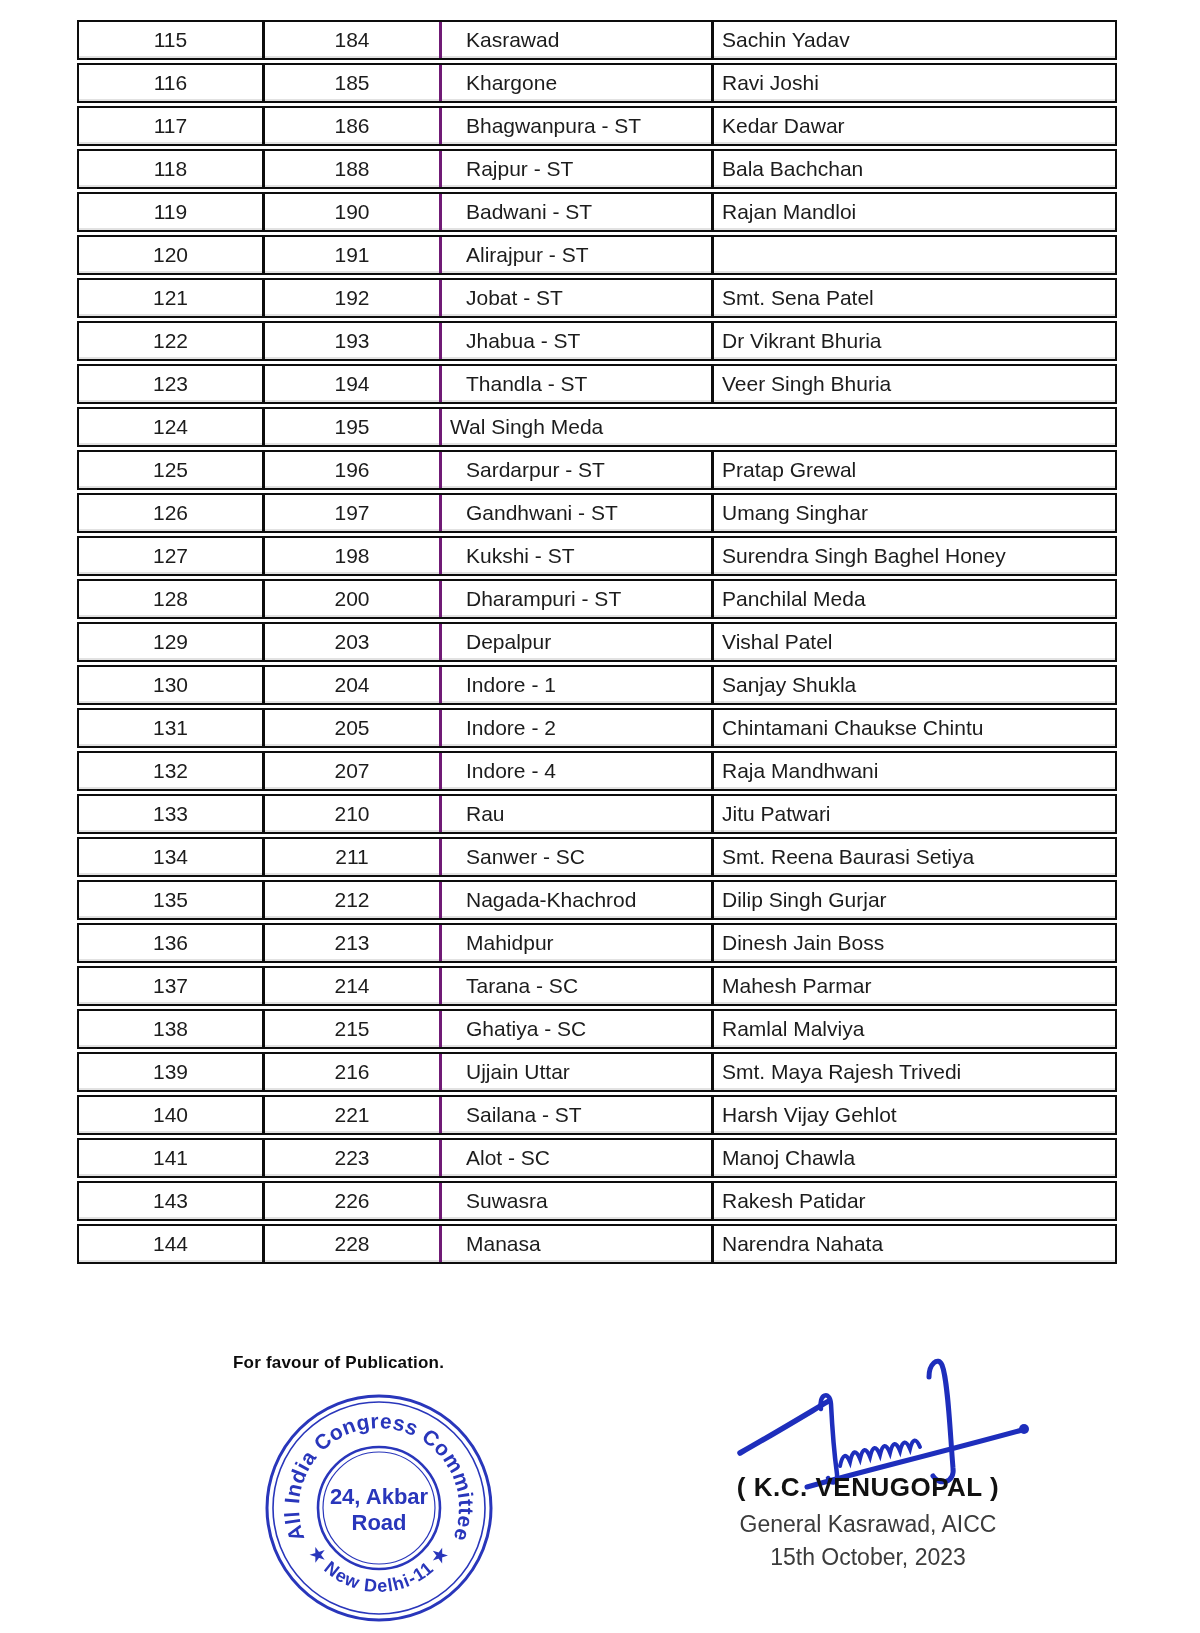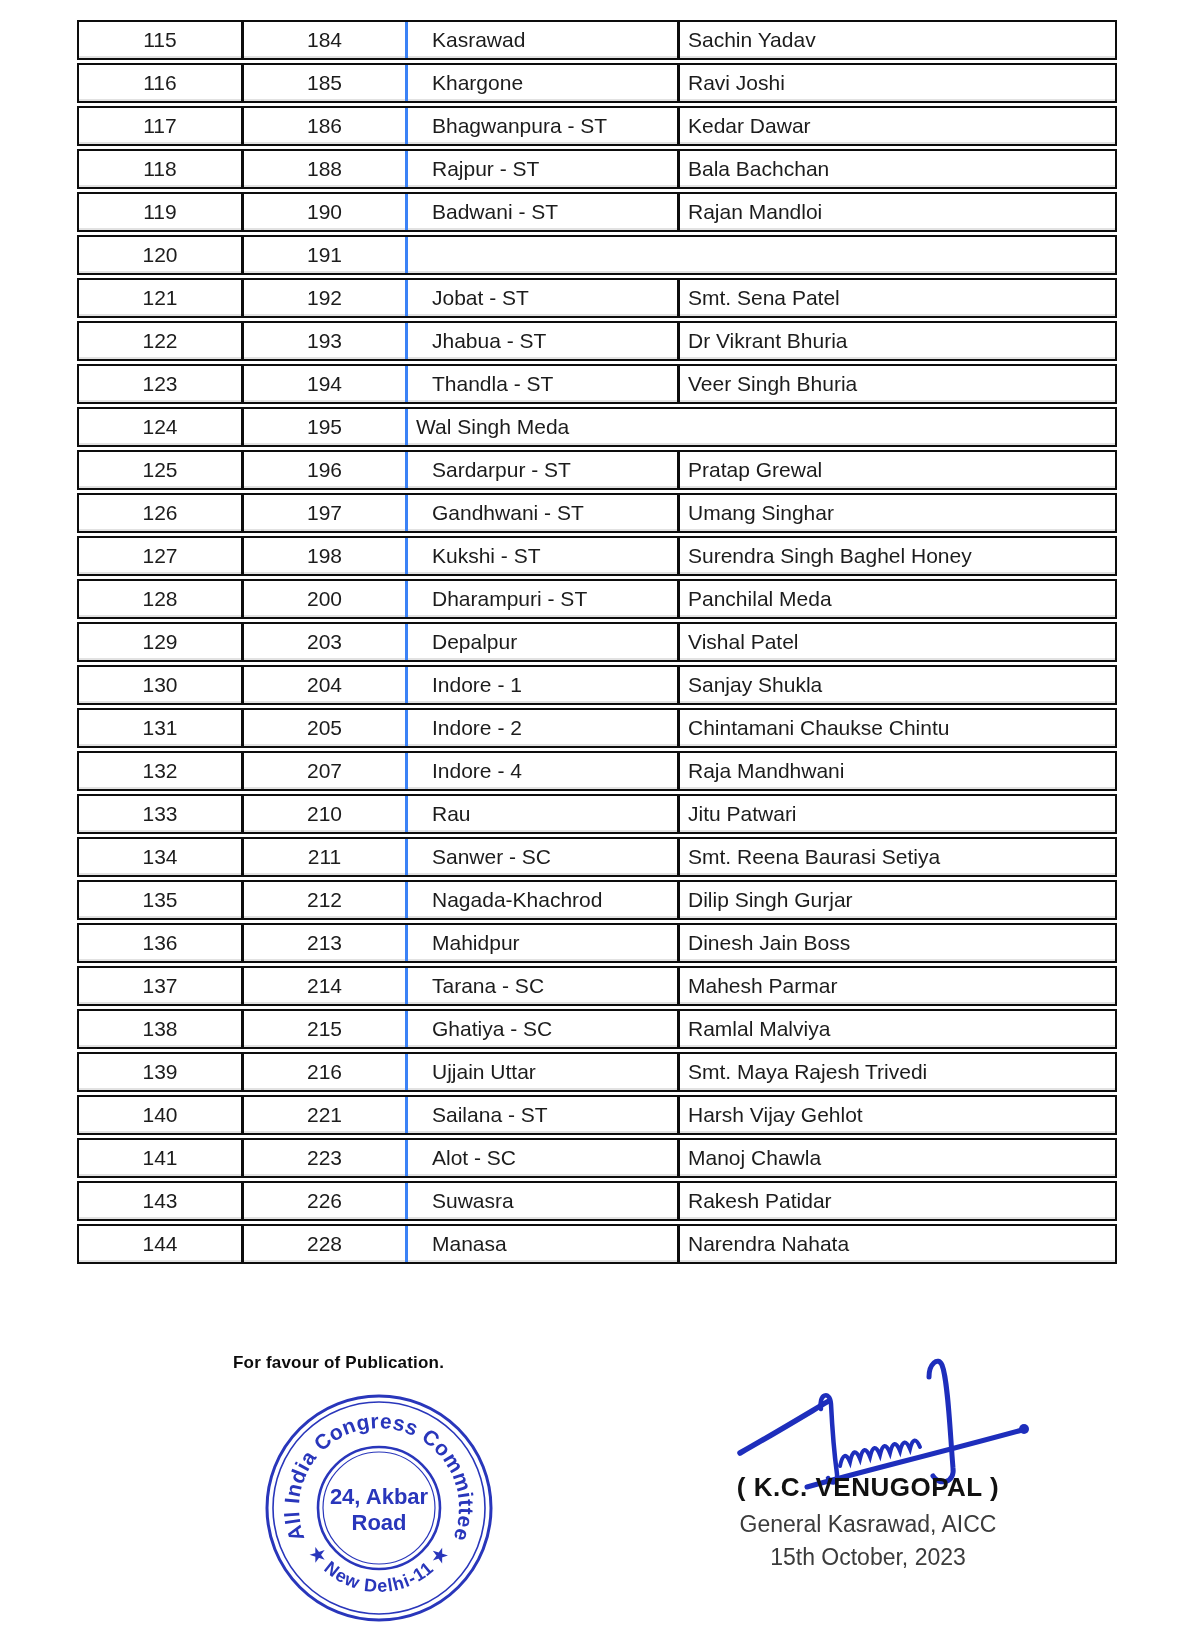--- a/index.html
+++ b/index.html
@@ -11,22 +11,22 @@
   .tablewrap{position:absolute;left:77px;top:20px;width:1040px;}
   .trow{
     display:flex;box-sizing:border-box;height:40px;margin-bottom:3px;
     border:2px solid #0d0d0d;background:#fff;
     box-shadow:inset 0 -6px 0 -4px #e2e2e2;
   }
   .cell{
     box-sizing:border-box;font-size:21px;line-height:36px;color:#1c1c1c;
     white-space:nowrap;overflow:hidden;
   }
-  .c1{width:165px;text-align:center;border-right:3px solid #0d0d0d;}
-  .c2{width:164px;text-align:center;border-right:3px solid #3b82f6;}
+  .c1{width:186px;text-align:center;border-right:3px solid #0d0d0d;}
+  .c2{width:177px;text-align:center;border-right:3px solid #701a75;}
   .c3{width:272px;text-align:left;padding-left:24px;border-right:3px solid #0d0d0d;}
   .c4{flex:1;text-align:left;padding-left:8px;}
   
   .pubnote{
     position:absolute;left:233px;top:1353px;font-size:17px;font-weight:bold;
     color:#0c0c0c;letter-spacing:0.2px;
   }
   .stamp{position:absolute;left:255px;top:1390px;width:250px;height:243px;}
   .signature{position:absolute;left:690px;top:1352px;width:400px;height:152px;}
   .signblock{position:absolute;left:688px;top:1472px;width:360px;text-align:center;}
@@ -65,20 +65,21 @@
       </div>
       <div class="trow">
         <div class="cell c1">119</div>
         <div class="cell c2">190</div>
         <div class="cell c3">Badwani - ST</div>
         <div class="cell c4">Rajan Mandloi</div>
       </div>
       <div class="trow">
         <div class="cell c1">120</div>
         <div class="cell c2">191</div>
+        <div class="cell c3">Alirajpur - ST</div>
       </div>
       <div class="trow">
         <div class="cell c1">121</div>
         <div class="cell c2">192</div>
         <div class="cell c3">Jobat - ST</div>
         <div class="cell c4">Smt. Sena Patel</div>
       </div>
       <div class="trow">
         <div class="cell c1">122</div>
         <div class="cell c2">193</div>

